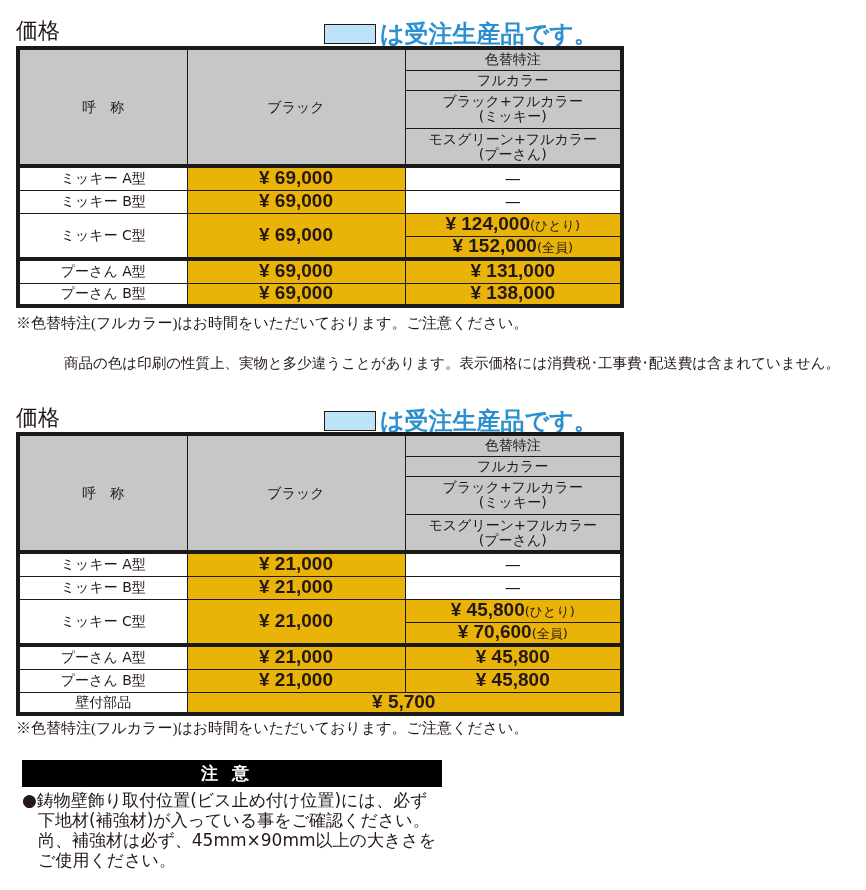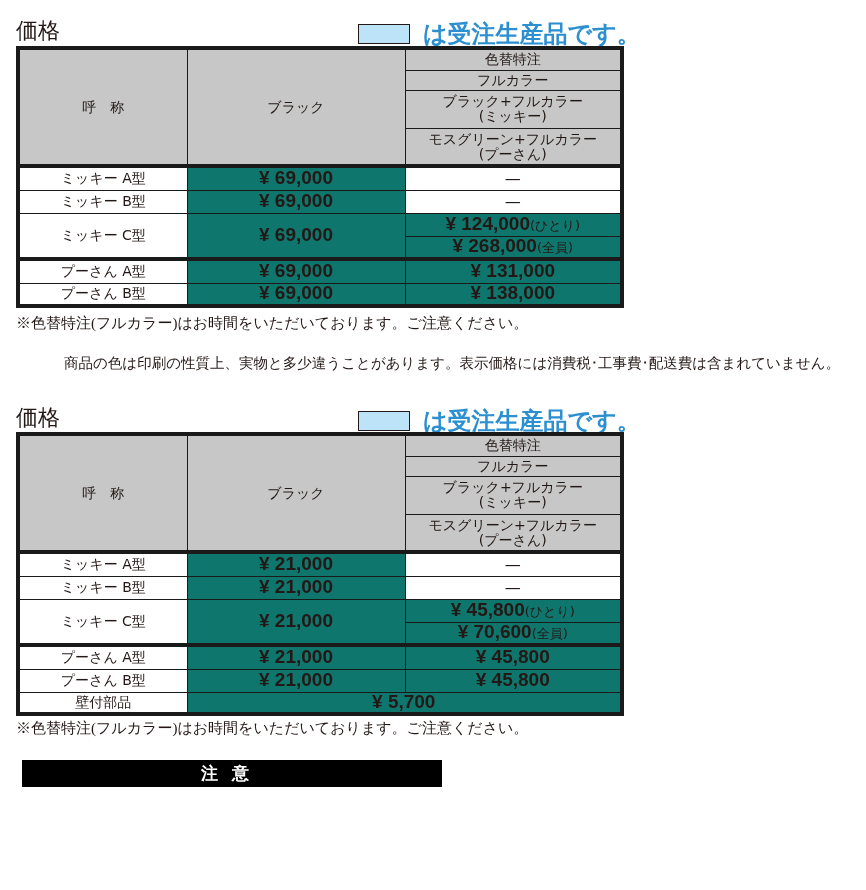--- a/index.html
+++ b/index.html
@@ -5,37 +5,37 @@
   * { box-sizing: border-box; margin: 0; padding: 0; }
   body {
     width: 866px; height: 890px; background: #ffffff; position: relative;
     font-family: "DejaVu Sans", "Liberation Sans", sans-serif; color: #231815;
     overflow: hidden;
   }
   .title {
     position: absolute; left: 16px; font-size: 22px; font-weight: normal; color: #231815;
     letter-spacing: 0px;
   }
-  .legend { position: absolute; left: 358px; display: flex; align-items: center; gap: 9px; }
+  .legend { position: absolute; left: 324px; display: flex; align-items: center; }
   .legend-swatch {
     width: 52px; height: 20px; background: #bde3f8; border: 1px solid #231815; margin-right: 4px;
   }
   .legend-text { color: #2b8fd0; font-size: 24px; font-weight: bold; letter-spacing: 0px; }
 
   table.price {
     position: absolute; left: 16px; width: 608px; border-collapse: collapse;
     border: 4px solid #1a1a1a; table-layout: fixed;
   }
   table.price td {
     border: 1.5px solid #1a1a1a; text-align: center; vertical-align: middle;
     font-size: 14px; line-height: 15px; padding: 0;
   }
   td.hdr { background: #c6c7c6; color: #231815; }
   td.name { background: #ffffff; font-size: 14px; }
-  td.blue { background: #0f766e; margin-top: 14px; }
+  td.blue { background: #eab308; margin-top: 14px; }
   td.white { background: #ffffff; }
   .price-val { font-size: 19px; font-weight: bold; font-family: "Liberation Sans", sans-serif; }
   .price-suffix { font-size: 13px; font-weight: normal; text-align: right; }
   .dash { font-size: 16px; }
   tr.thick-top td { border-top: 4px solid #1a1a1a; }
 
   .note { position: absolute; left: 16px; font-size: 15px; color: #231815; white-space: nowrap; font-family: Liberation Serif, serif; }
 
   .caution {
     position: absolute; left: 22px; top: 760px; width: 420px;
@@ -90,21 +90,21 @@
     <td class="name">ミッキー B型</td>
     <td class="blue"><span class="price-val">¥ 69,000</span></td>
     <td class="white"><span class="dash">—</span></td>
   </tr>
   <tr style="height:23px">
     <td class="name" rowspan="2">ミッキー C型</td>
     <td class="blue" rowspan="2"><span class="price-val">¥ 69,000</span></td>
     <td class="blue"><span class="price-val">¥ 124,000</span><span class="price-suffix">(ひとり)</span></td>
   </tr>
   <tr style="height:23px">
-    <td class="blue"><span class="price-val">¥ 268,000</span><span class="price-suffix">(全員)</span></td>
+    <td class="blue"><span class="price-val">¥ 152,000</span><span class="price-suffix">(全員)</span></td>
   </tr>
   <tr class="thick-top" style="height:24px">
     <td class="name">プーさん A型</td>
     <td class="blue"><span class="price-val">¥ 69,000</span></td>
     <td class="blue"><span class="price-val">¥ 131,000</span></td>
   </tr>
   <tr style="height:23px">
     <td class="name">プーさん B型</td>
     <td class="blue"><span class="price-val">¥ 69,000</span></td>
     <td class="blue"><span class="price-val">¥ 138,000</span></td>
@@ -176,13 +176,14 @@
     <td class="name">壁付部品</td>
     <td class="blue" colspan="2"><span class="price-val">¥ 5,700</span></td>
   </tr>
 </tbody>
   </table>
 
 <div class="note" style="top:719px;">※色替特注(フルカラー)はお時間をいただいております。ご注意ください。</div>
 
 <div class="caution">
   <div class="caution-bar">注意</div>
+  <div class="caution-body">●鋳物壁飾り取付位置(ビス止め付け位置)には、必ず下地材(補強材)が入っている事をご確認ください。尚、補強材は必ず、45mm×90mm以上の大きさをご使用ください。</div>
 </div>
 
 </body></html>

